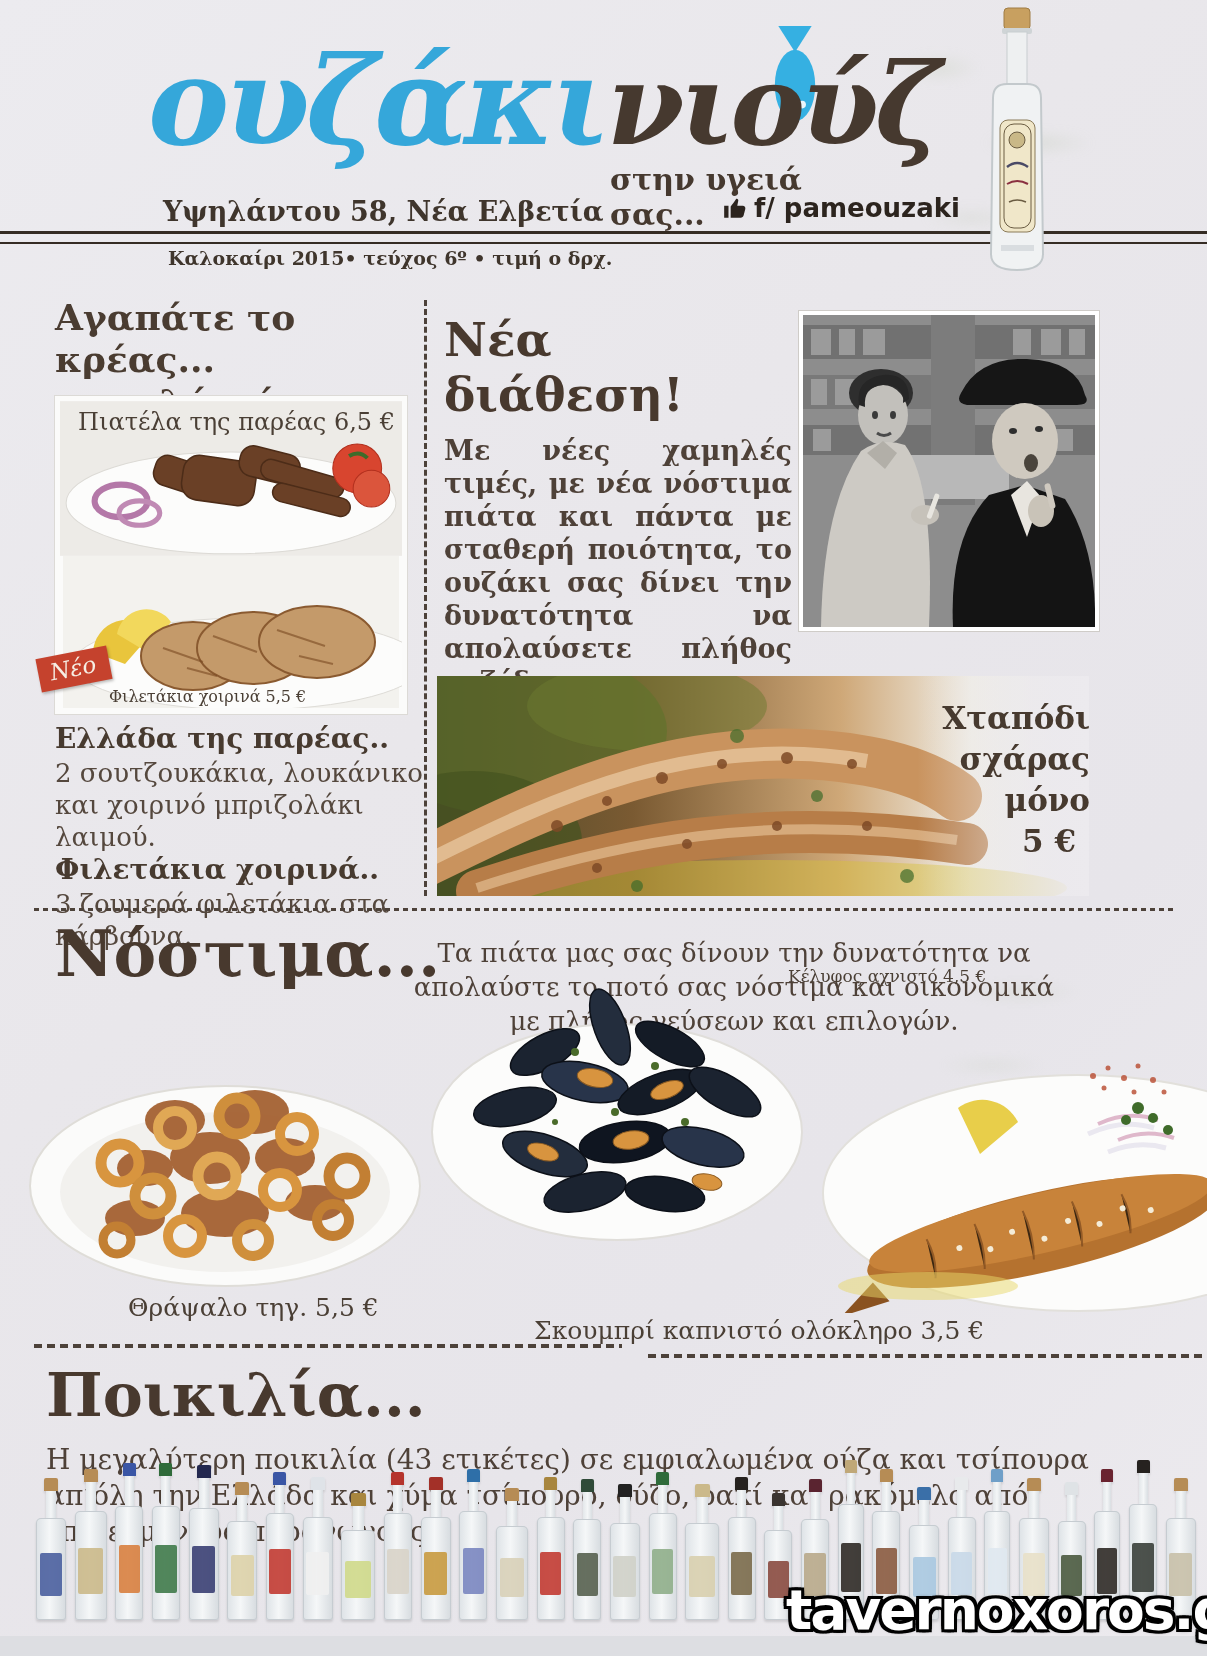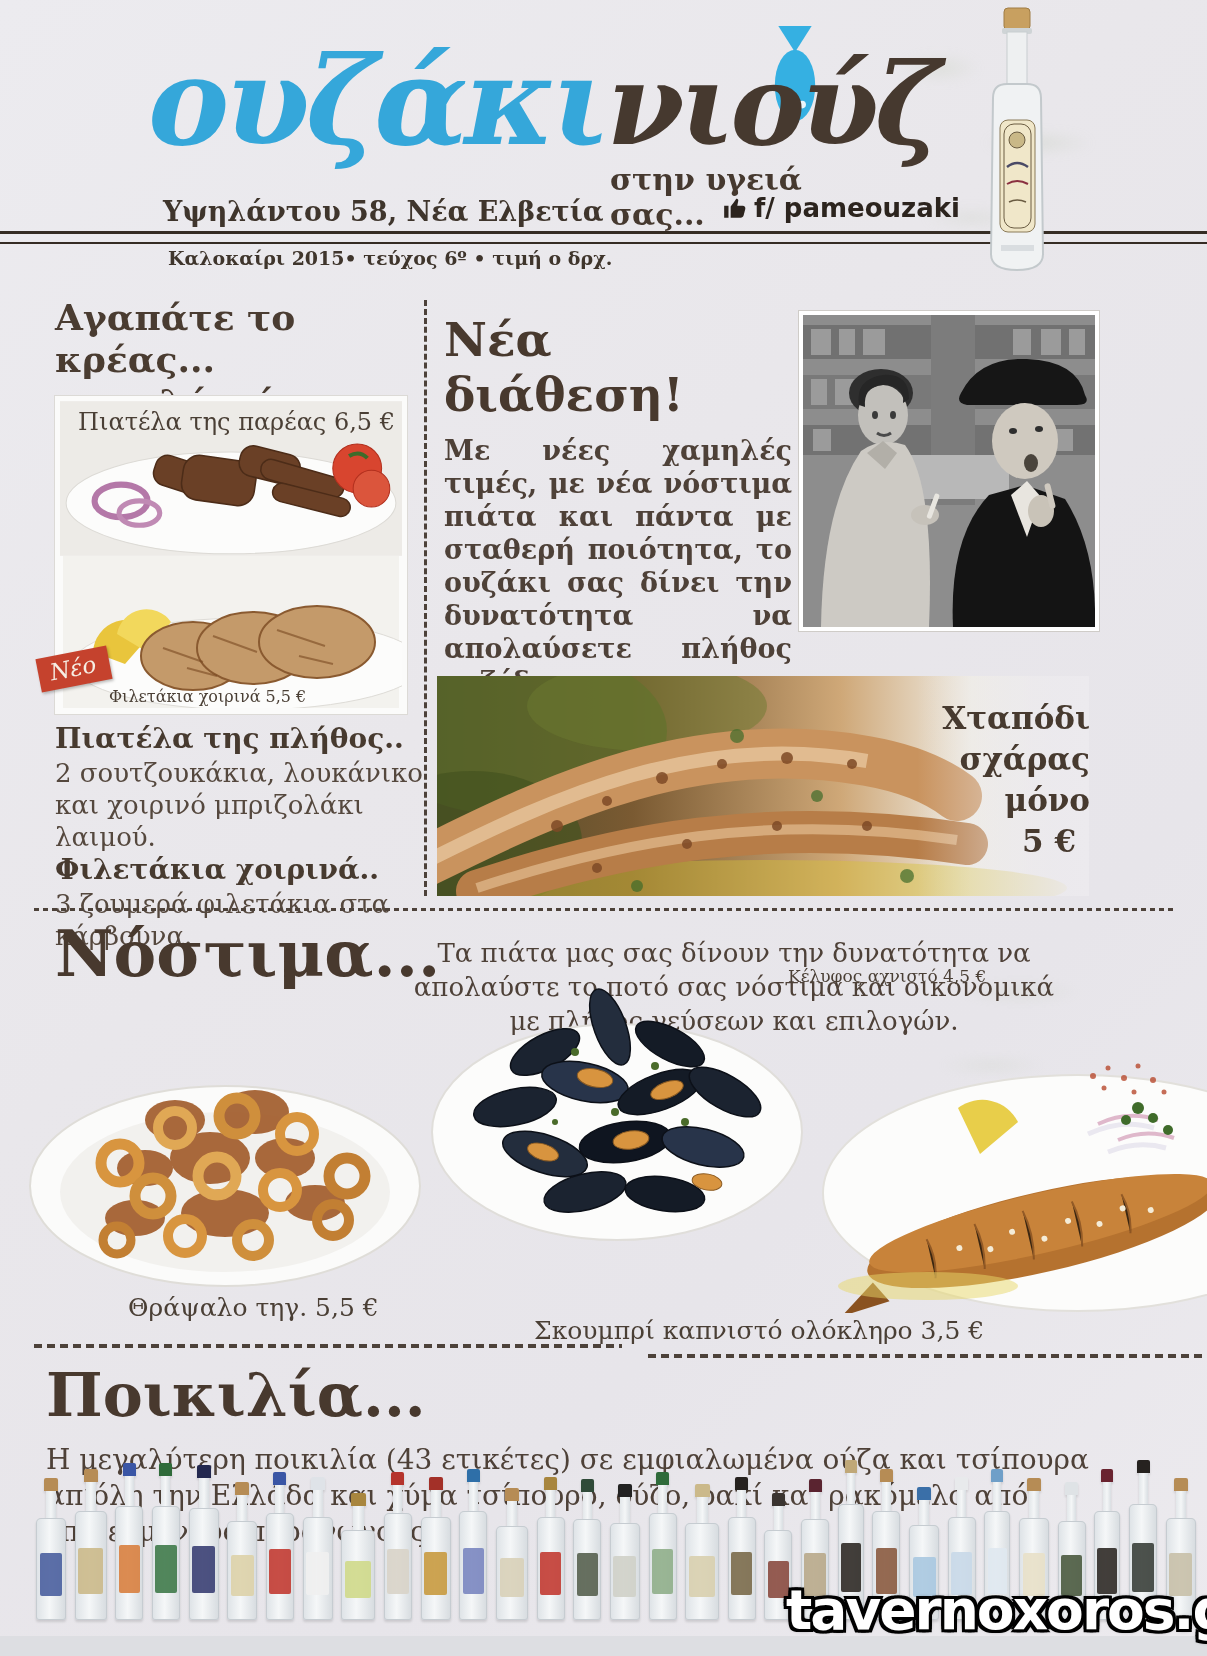--- a/index.html
+++ b/index.html
@@ -179,21 +179,21 @@
       <g stroke="#7a4a22" stroke-width="2" opacity=".6">
         <path d="M100 92 l40 14 M150 80 l44 16 M214 74 l48 16 M124 112 l30 8 M236 100 l34 8"></path>
       </g>
     </svg>
     <div class="cap1">Πιατέλα της παρέας 6,5 €</div>
     <div class="neo-badge">Νέο</div>
     <div class="cap2">Φιλετάκια χοιρινά 5,5 €</div>
   </div>
 
   <div class="left-items">
-    <div class="it">Πιατέλα της πλήθος..</div>
+    <div class="it">Ελλάδα της παρέας..</div>
     <div>2 σουτζουκάκια, λουκάνικο και χοιρινό μπριζολάκι λαιμού.</div>
     <div class="it">Φιλετάκια χοιρινά..</div>
     <div>3 ζουμερά φιλετάκια στα κάρβουνα.</div>
   </div>
 
   <div class="vdash"></div>
 
   <div class="center-article">
     <h2>Νέα διάθεση!</h2>
     <p>Με νέες χαμηλές τιμές, με νέα νόστιμα πιάτα και πάντα με σταθερή ποιότητα, το ουζάκι σας δίνει την δυνατότητα να απολαύσετε πλήθος μεζέδων και ηδύποτων σε τιμές που θα σας κάνουν να χαμογελάτε.... με νέα διάθεση ....</p>

